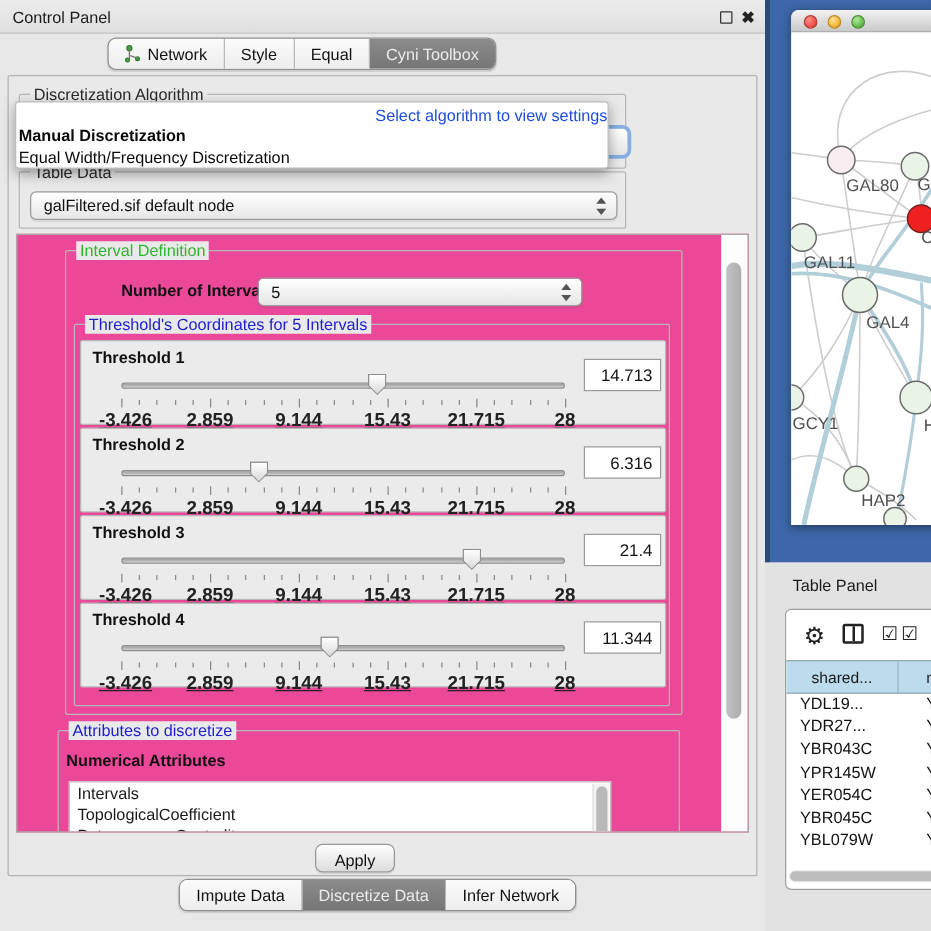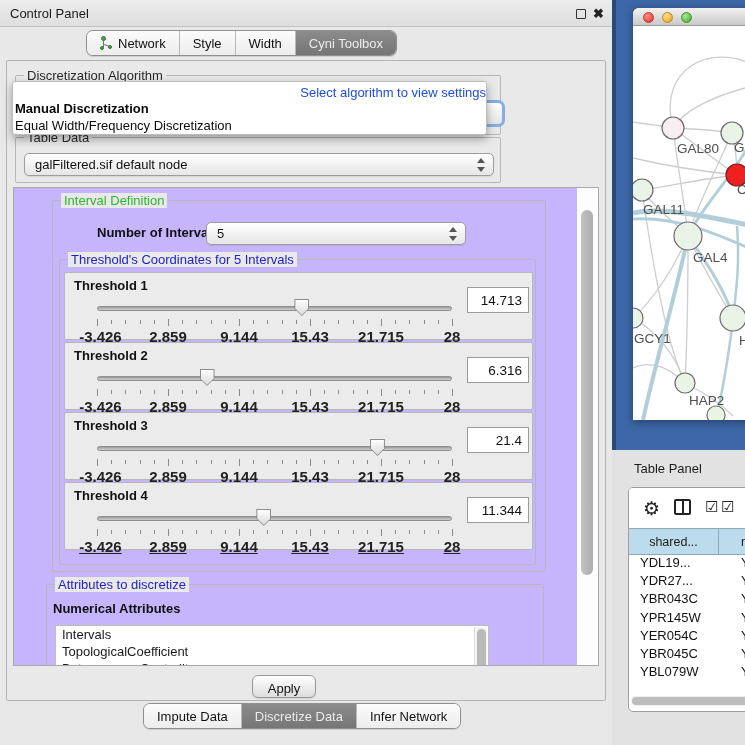--- a/index.html
+++ b/index.html
@@ -38,21 +38,21 @@
   
   .focus-combo { position:absolute; left:458px; top:100px; width:40px; height:27px; border:3px solid #86aee2; border-radius:7px; background:linear-gradient(#fff,#e4e4e4); z-index:5; }
 
   
   .popup { position:absolute; left:12px; top:81px; width:475px; height:54px; background:#ffffff; border:1px solid #bdbdbd; border-radius:3px; box-shadow:0 4px 10px rgba(0,0,0,.35); z-index:20; }
   .popup-hint { position:absolute; left:0; top:3px; width:100%; text-align:right; color:#1d4ed8; font-size:13px; }
   .popup-item { position:absolute; left:2px; width:460px; font-size:13px; color:#0a0a0a; padding-left:0; cursor:pointer; }
   .popup-item.bold { font-weight:bold; }
 
   
-  .scrollpane { position:absolute; left:6px; top:126px; width:586px; height:479px; border:1px solid #a9a9a9; background:#c4b5fd; }
+  .scrollpane { position:absolute; left:6px; top:126px; width:586px; height:479px; border:1px solid #a9a9a9; background:#ec4899; }
   .viewport { position:absolute; left:0; top:0; width:564px; height:477px; overflow:hidden; border-right:1px solid #c4c4c4; }
   .vscroll { position:absolute; right:0; top:0; width:21px; height:477px; background:#fdfdfd; }
   .vscroll-thumb { position:absolute; left:4px; width:12px; background:linear-gradient(90deg,#c2c2c2,#adadad); border-radius:6px; }
 
   
   .label-bold { font-size:13px; font-weight:bold; color:#111; white-space:nowrap; }
   .thr-row { position:absolute; left:4px; width:469px; height:68px; border:1px solid #b7b7b7; border-radius:2px; background:#ebebeb; }
   .thr-title { position:absolute; left:9px; top:5px; }
   .slider-zone { position:absolute; left:32px; top:26px; width:355px; height:40px; }
   .track { position:absolute; left:0; top:7px; width:100%; height:5px; border:1px solid #8e8e8e; border-radius:3px; background:linear-gradient(#9c9c9c,#cfcfcf); }
@@ -132,21 +132,21 @@
           <i class="n3"></i>
           <i class="l1"></i>
           <i class="l2"></i>
         </span>
         <span>Network</span>
       </div>
       <div class="seg">
         <span>Style</span>
       </div>
       <div class="seg">
-        <span>Width</span>
+        <span>Equal</span>
       </div>
       <div class="seg selected">
         <span>Cyni Toolbox</span>
       </div>
     </div>
 
   <div class="content">
 
     <div class="group" style="left:8px; top:14px; width:486px; height:60px;">
       <span class="group-title t-dark">Discretization Algorithm</span>

